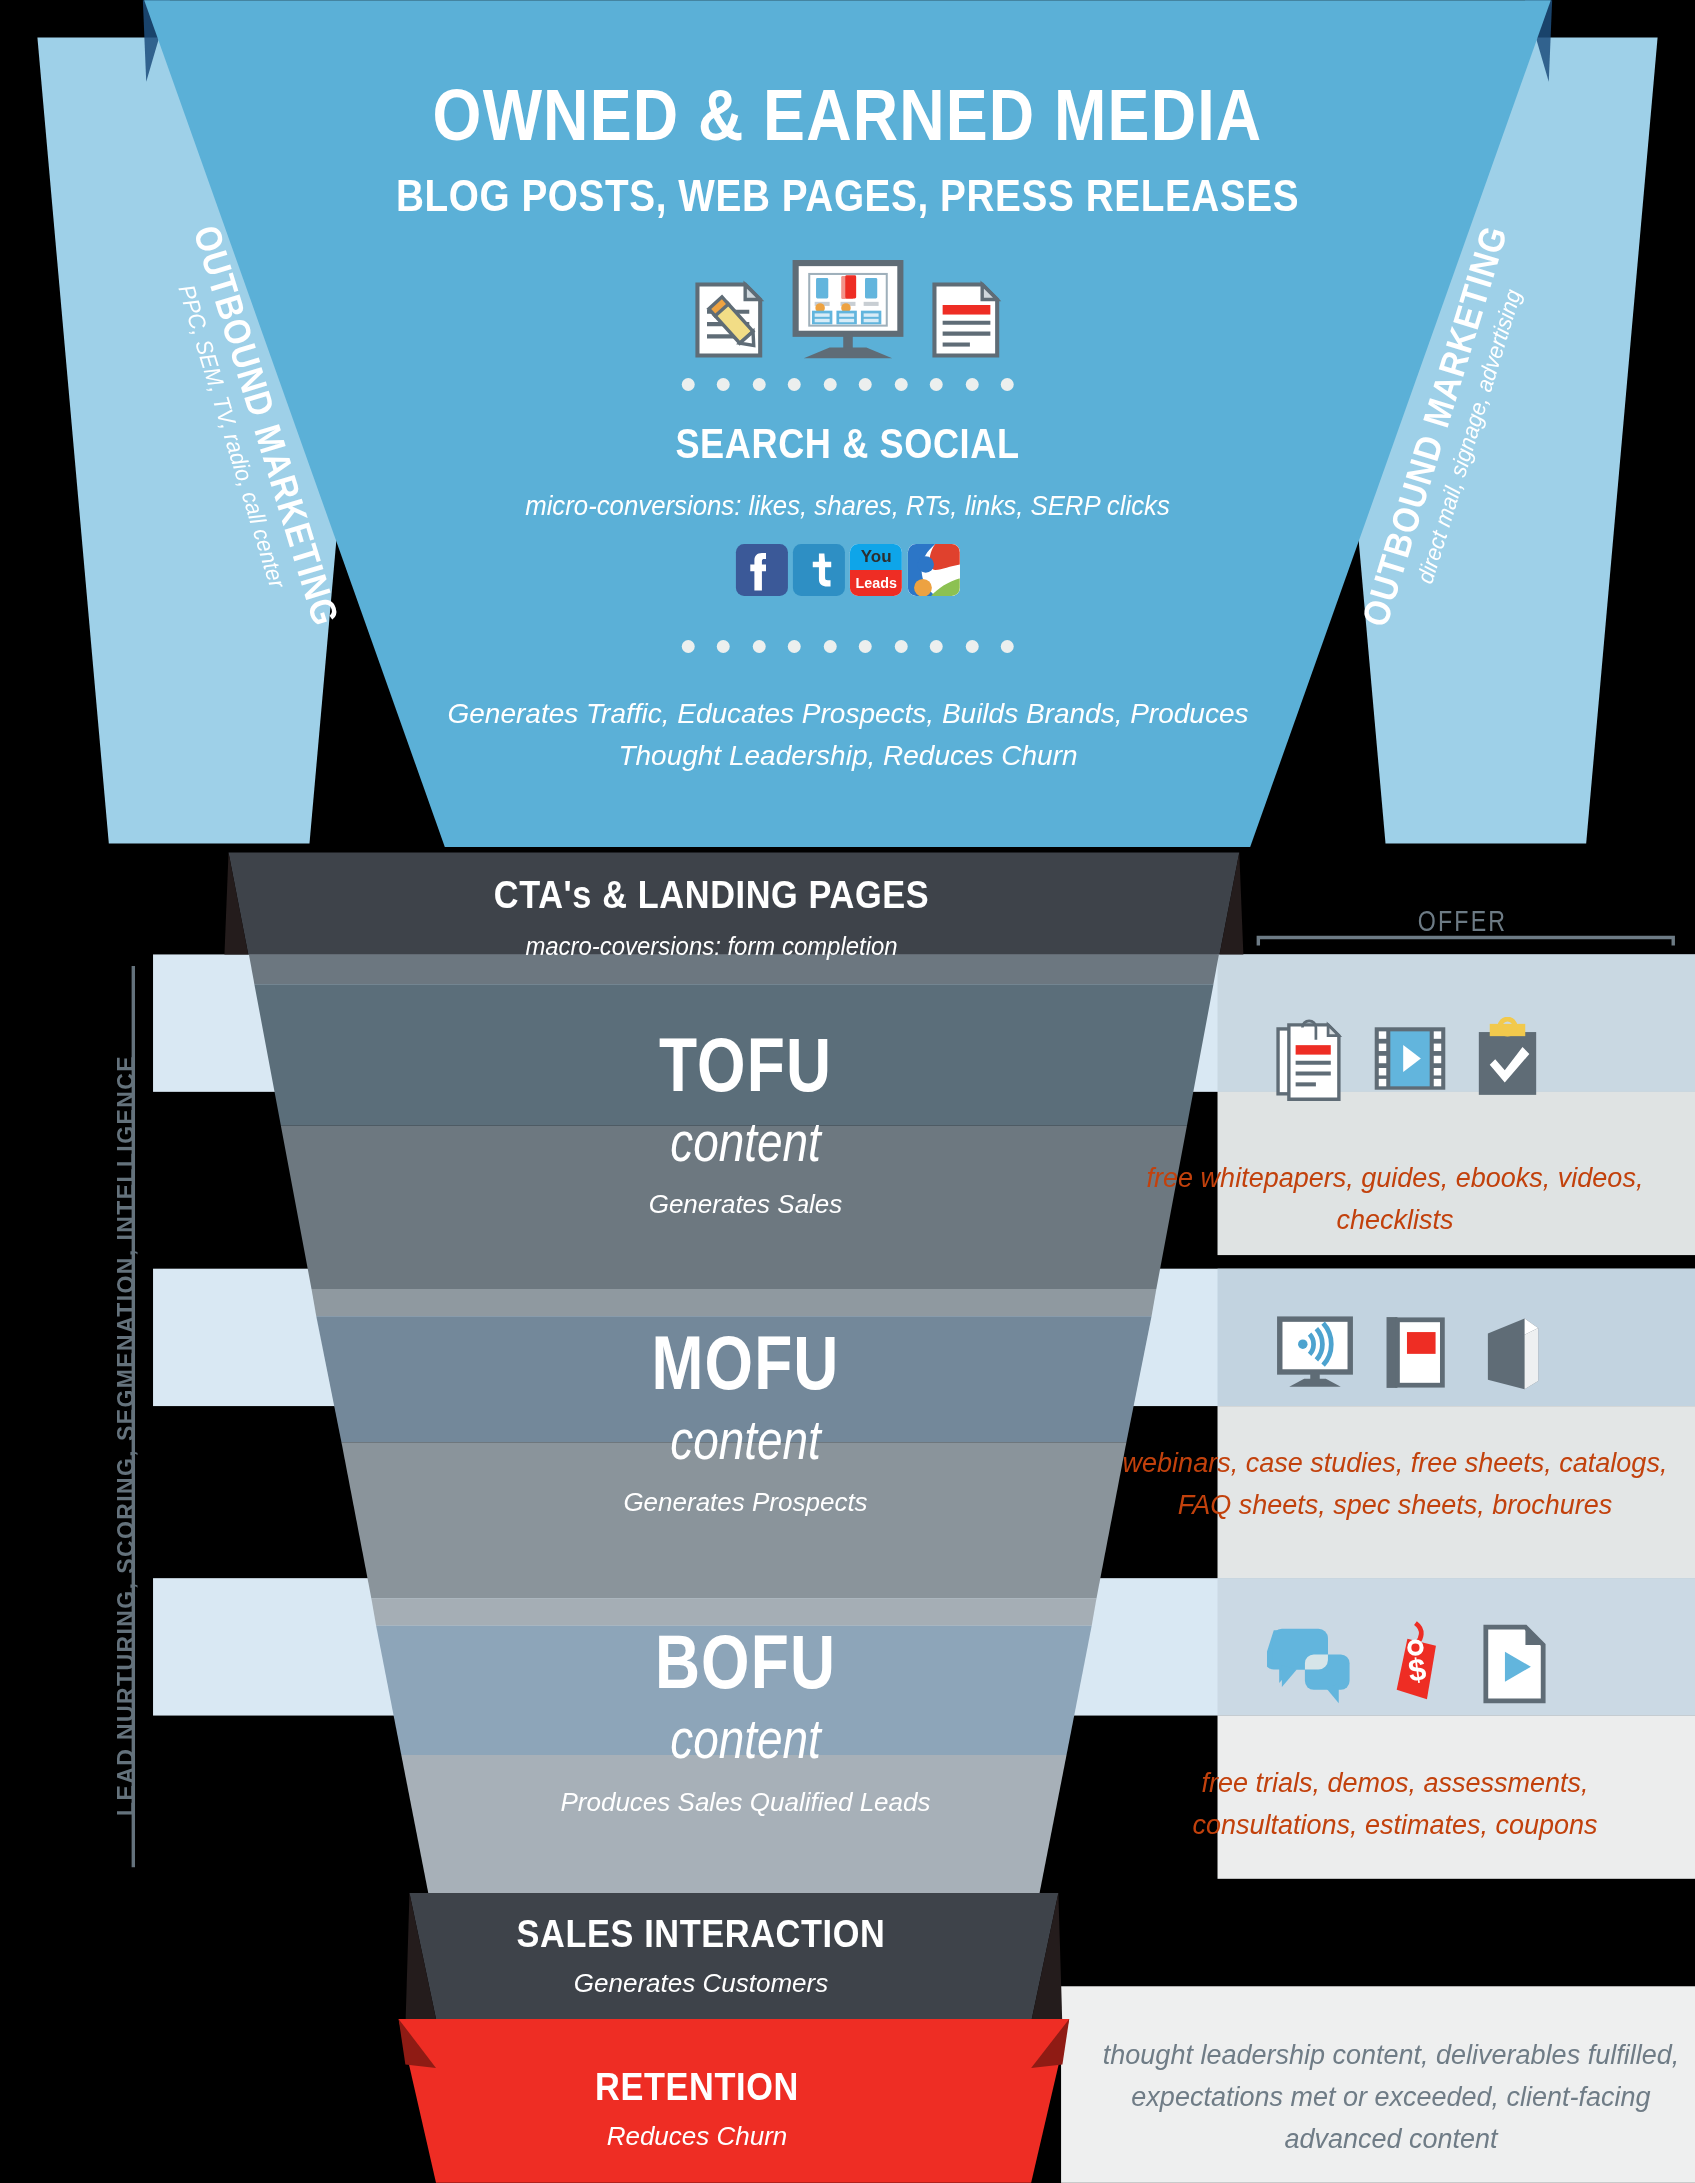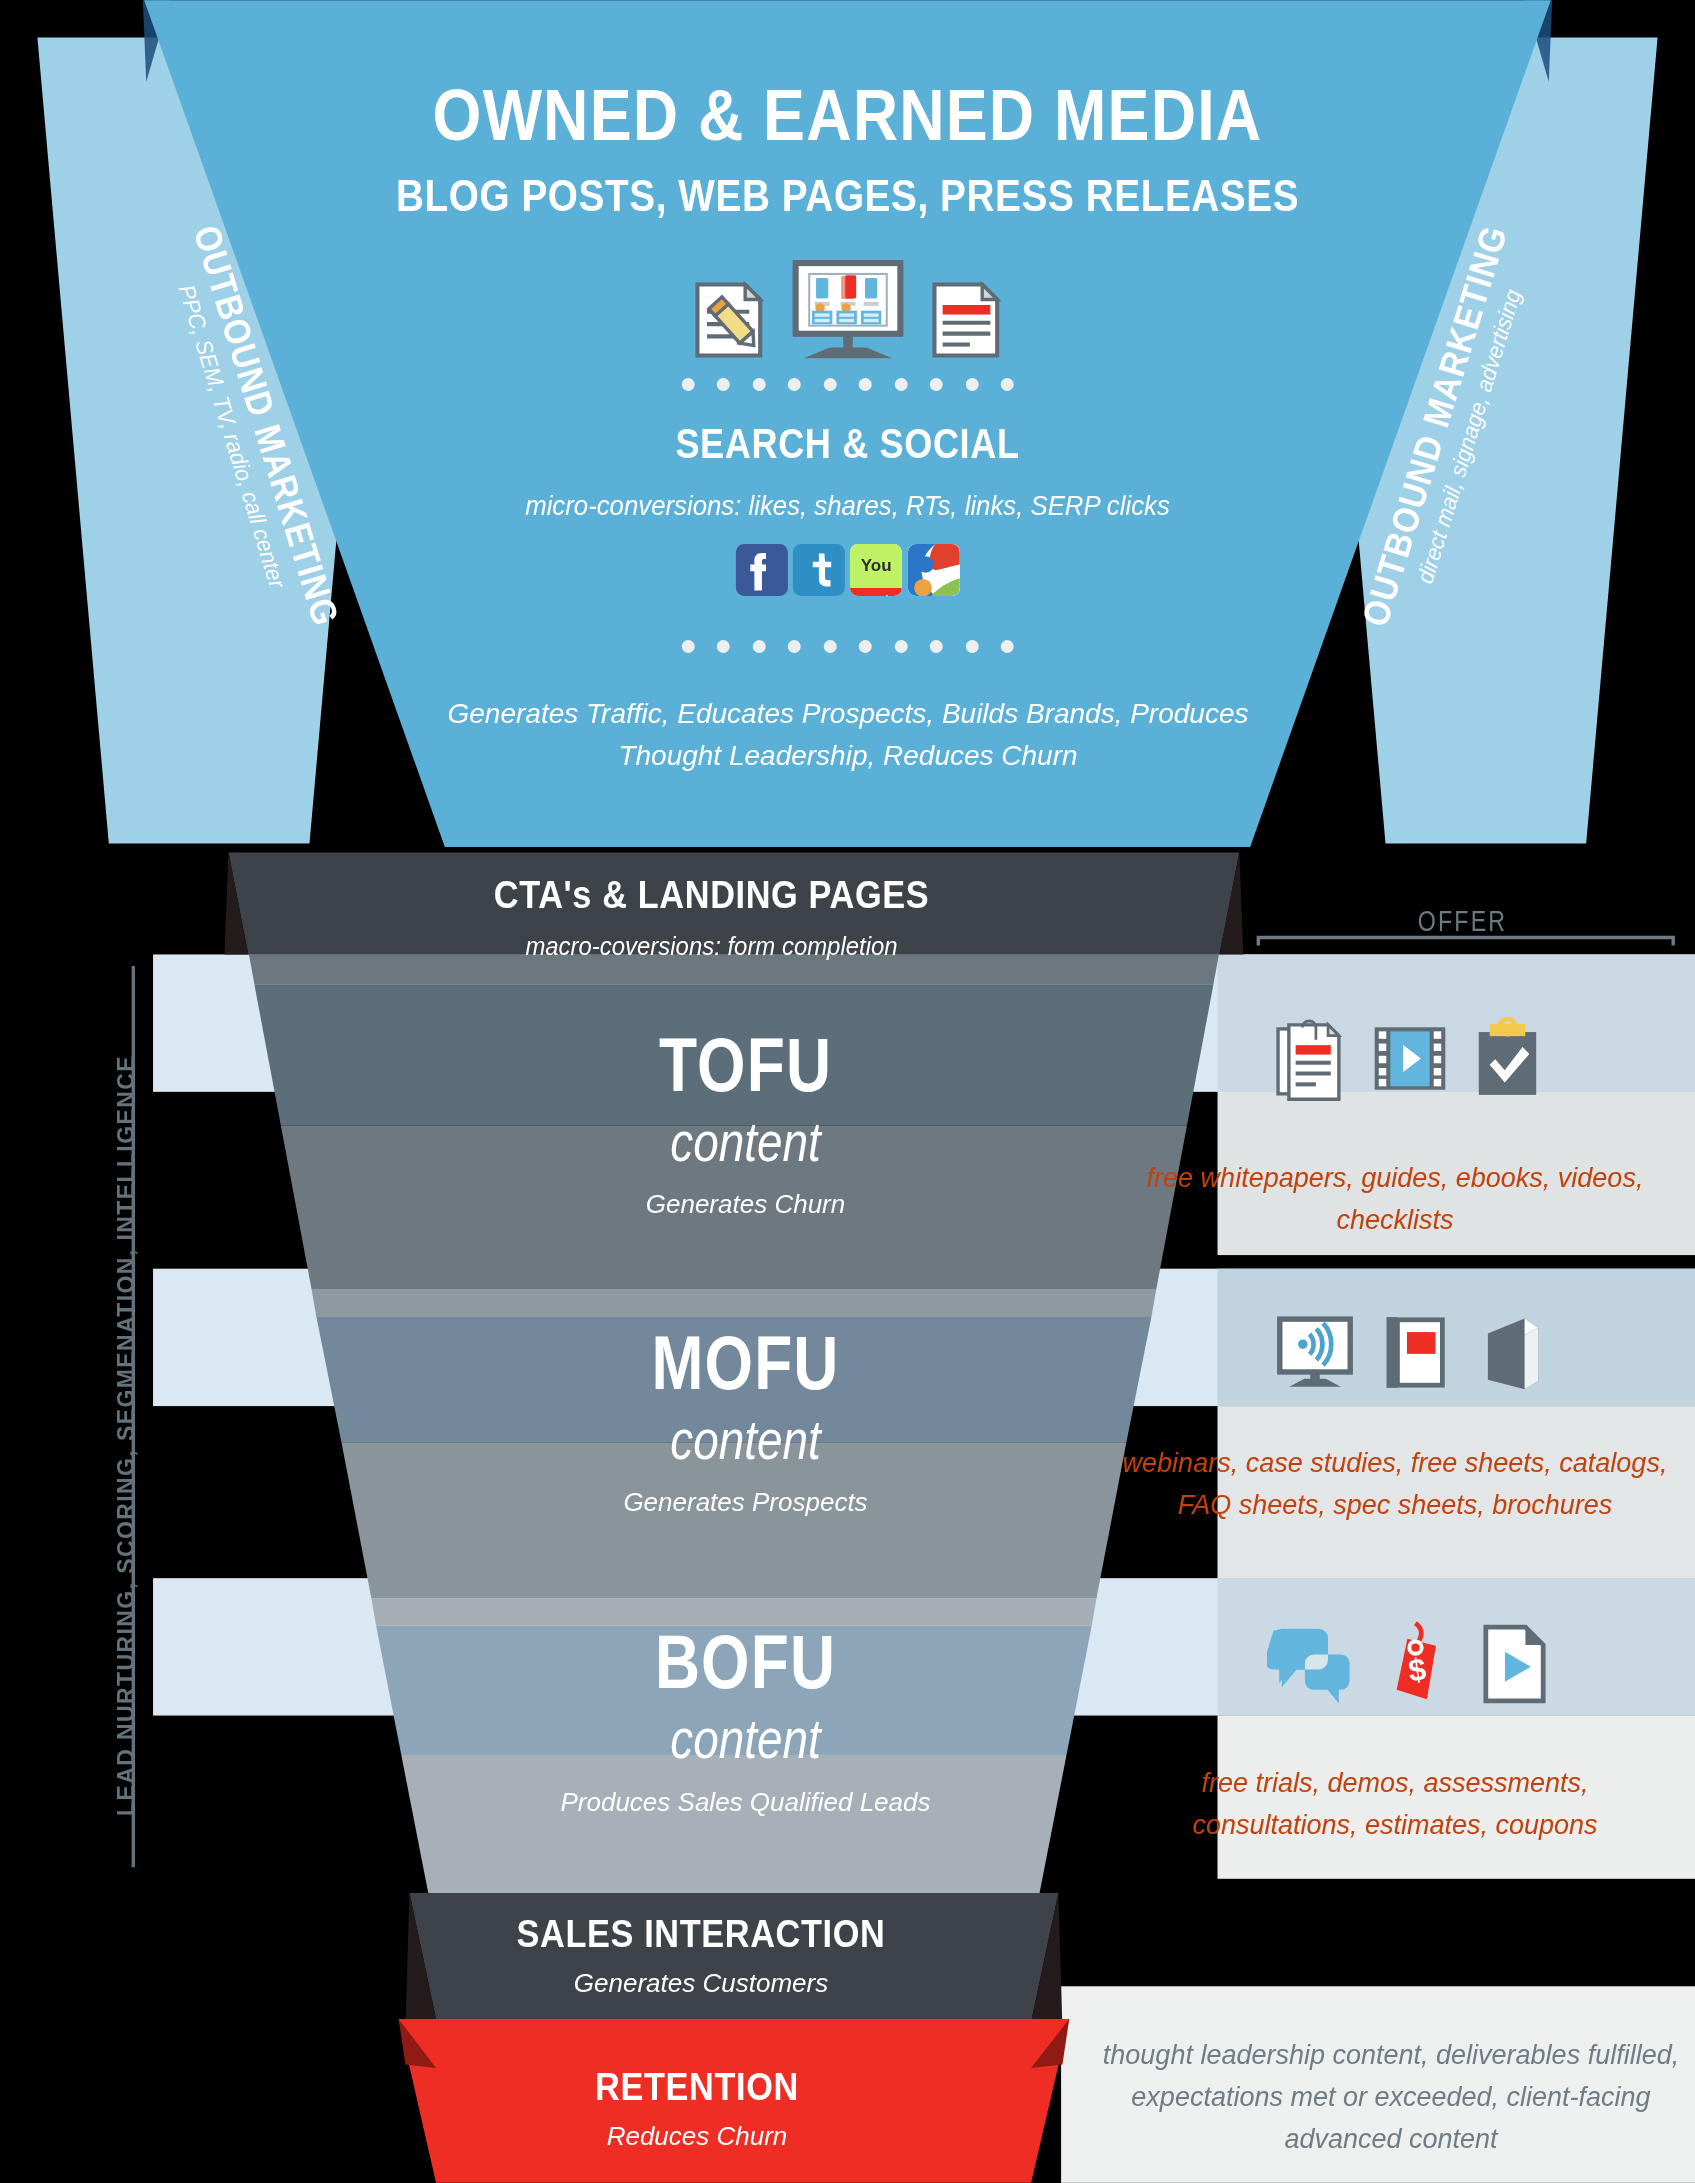--- a/index.html
+++ b/index.html
@@ -227,21 +227,21 @@
           <path d="M44 30h-6v-5c0-2 1-3 3-3h3v-9h-6c-7 0-11 4-11 11v6h-6v10h6v28h11V40h6z" fill="#fff"></path>
         </svg>
     </div>
     <div class="sq" style="background:#2e8fc4;">
       <svg width="52" height="52" viewBox="0 0 76 76">
           <path d="M46 14h-8v12h-9v8h9v17c0 8 5 11 12 11h5v-9h-4c-3 0-4-1-4-4V34h9v-8h-9z" fill="#fff"></path>
           <path d="M23 42c0 0 8 14 22 14" stroke="#fff" stroke-width="0" fill="none"></path>
         </svg>
     </div>
     <div class="sq" style="background:#fff;">
-      <div style="height:44px;background:#bef264;display:flex;align-items:center;justify-content:center;color:#2e2e2e;font-weight:bold;font-size:17px;font-family:'Liberation Sans',sans-serif;">You</div>
+      <div style="height:26px;background:#0ea5e9;display:flex;align-items:center;justify-content:center;color:#2e2e2e;font-weight:bold;font-size:17px;font-family:'Liberation Sans',sans-serif;">You</div>
       <div style="height:26px;background:#ee2d24;display:flex;align-items:center;justify-content:center;color:#fff;font-weight:bold;font-size:14.3px;font-family:'Liberation Sans',sans-serif;">Leads</div>
     </div>
     <div class="sq" style="background:#fff;">
       <svg width="52" height="52" viewBox="0 0 76 76">
         <rect width="76" height="76" fill="#fff"></rect>
         <path d="M0 0h40c-12 10-20 22-20 38S28 66 40 76H0Z" fill="#2c76c7"></path>
         <path d="M40 0h36v30c-14 2-26 8-36 8-10 0-12-22 0-38Z" fill="#e0412d"></path>
         <path d="M76 30v46H34c10-12 24-20 42-26Z" fill="#8cc152"></path>
         <circle cx="26" cy="30" r="12" fill="#2c76c7"></circle>
         <circle cx="22" cy="64" r="13" fill="#eda241"></circle>
@@ -271,21 +271,21 @@
   <div class="outbound" id="ob-right">
     <div class="ob-main cond">OUTBOUND MARKETING</div>
     <div class="ob-sub cond">direct mail, signage, advertising</div>
   </div>
 
   <div class="txt cond" id="cta1">CTA's &amp; LANDING PAGES</div>
   <div class="txt cond" id="cta2">macro-coversions: form completion</div>
 
   <div class="txt cond stage-big" id="tofu1">TOFU</div>
   <div class="txt cond stage-sub" id="tofu2">content</div>
-  <div class="txt cond stage-gen" id="tofu3">Generates Churn</div>
+  <div class="txt cond stage-gen" id="tofu3">Generates Sales</div>
 
   <div class="txt cond stage-big" id="mofu1">MOFU</div>
   <div class="txt cond stage-sub" id="mofu2">content</div>
   <div class="txt cond stage-gen" id="mofu3">Generates Prospects</div>
 
   <div class="txt cond stage-big" id="bofu1">BOFU</div>
   <div class="txt cond stage-sub" id="bofu2">content</div>
   <div class="txt cond stage-gen" id="bofu3">Produces Sales Qualified Leads</div>
 
   <div class="txt cond" id="si1">SALES INTERACTION</div>

